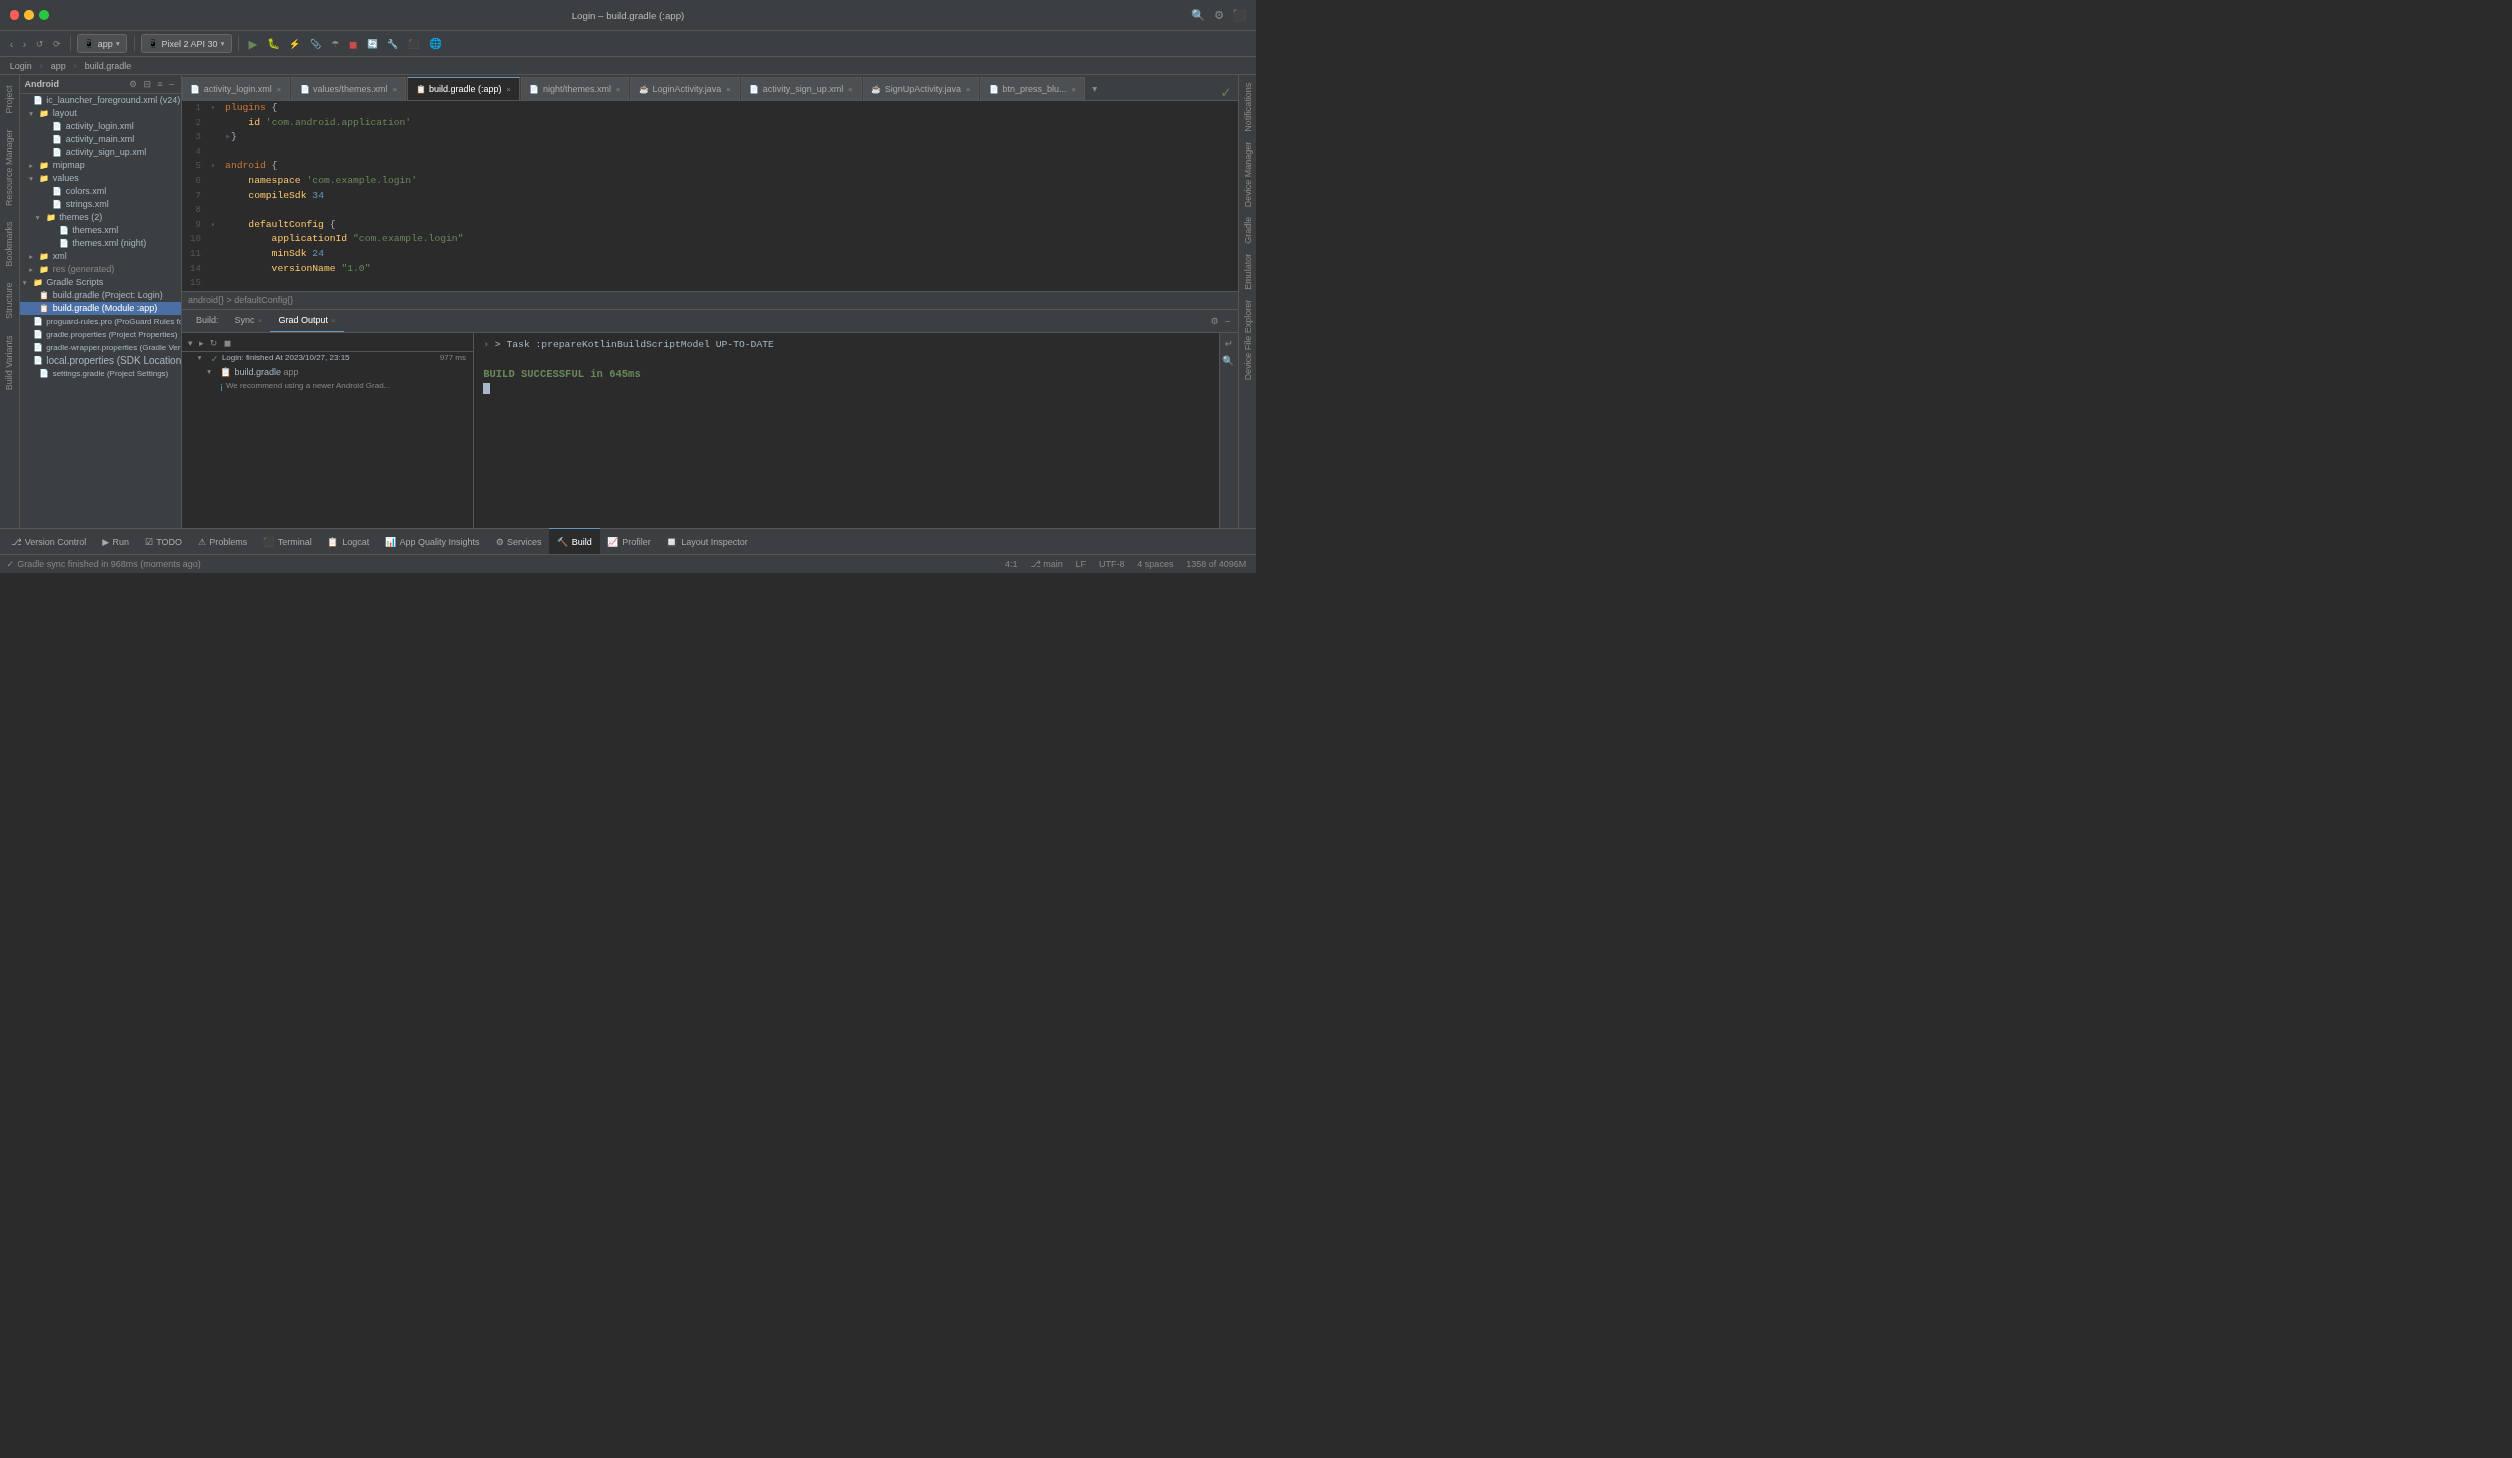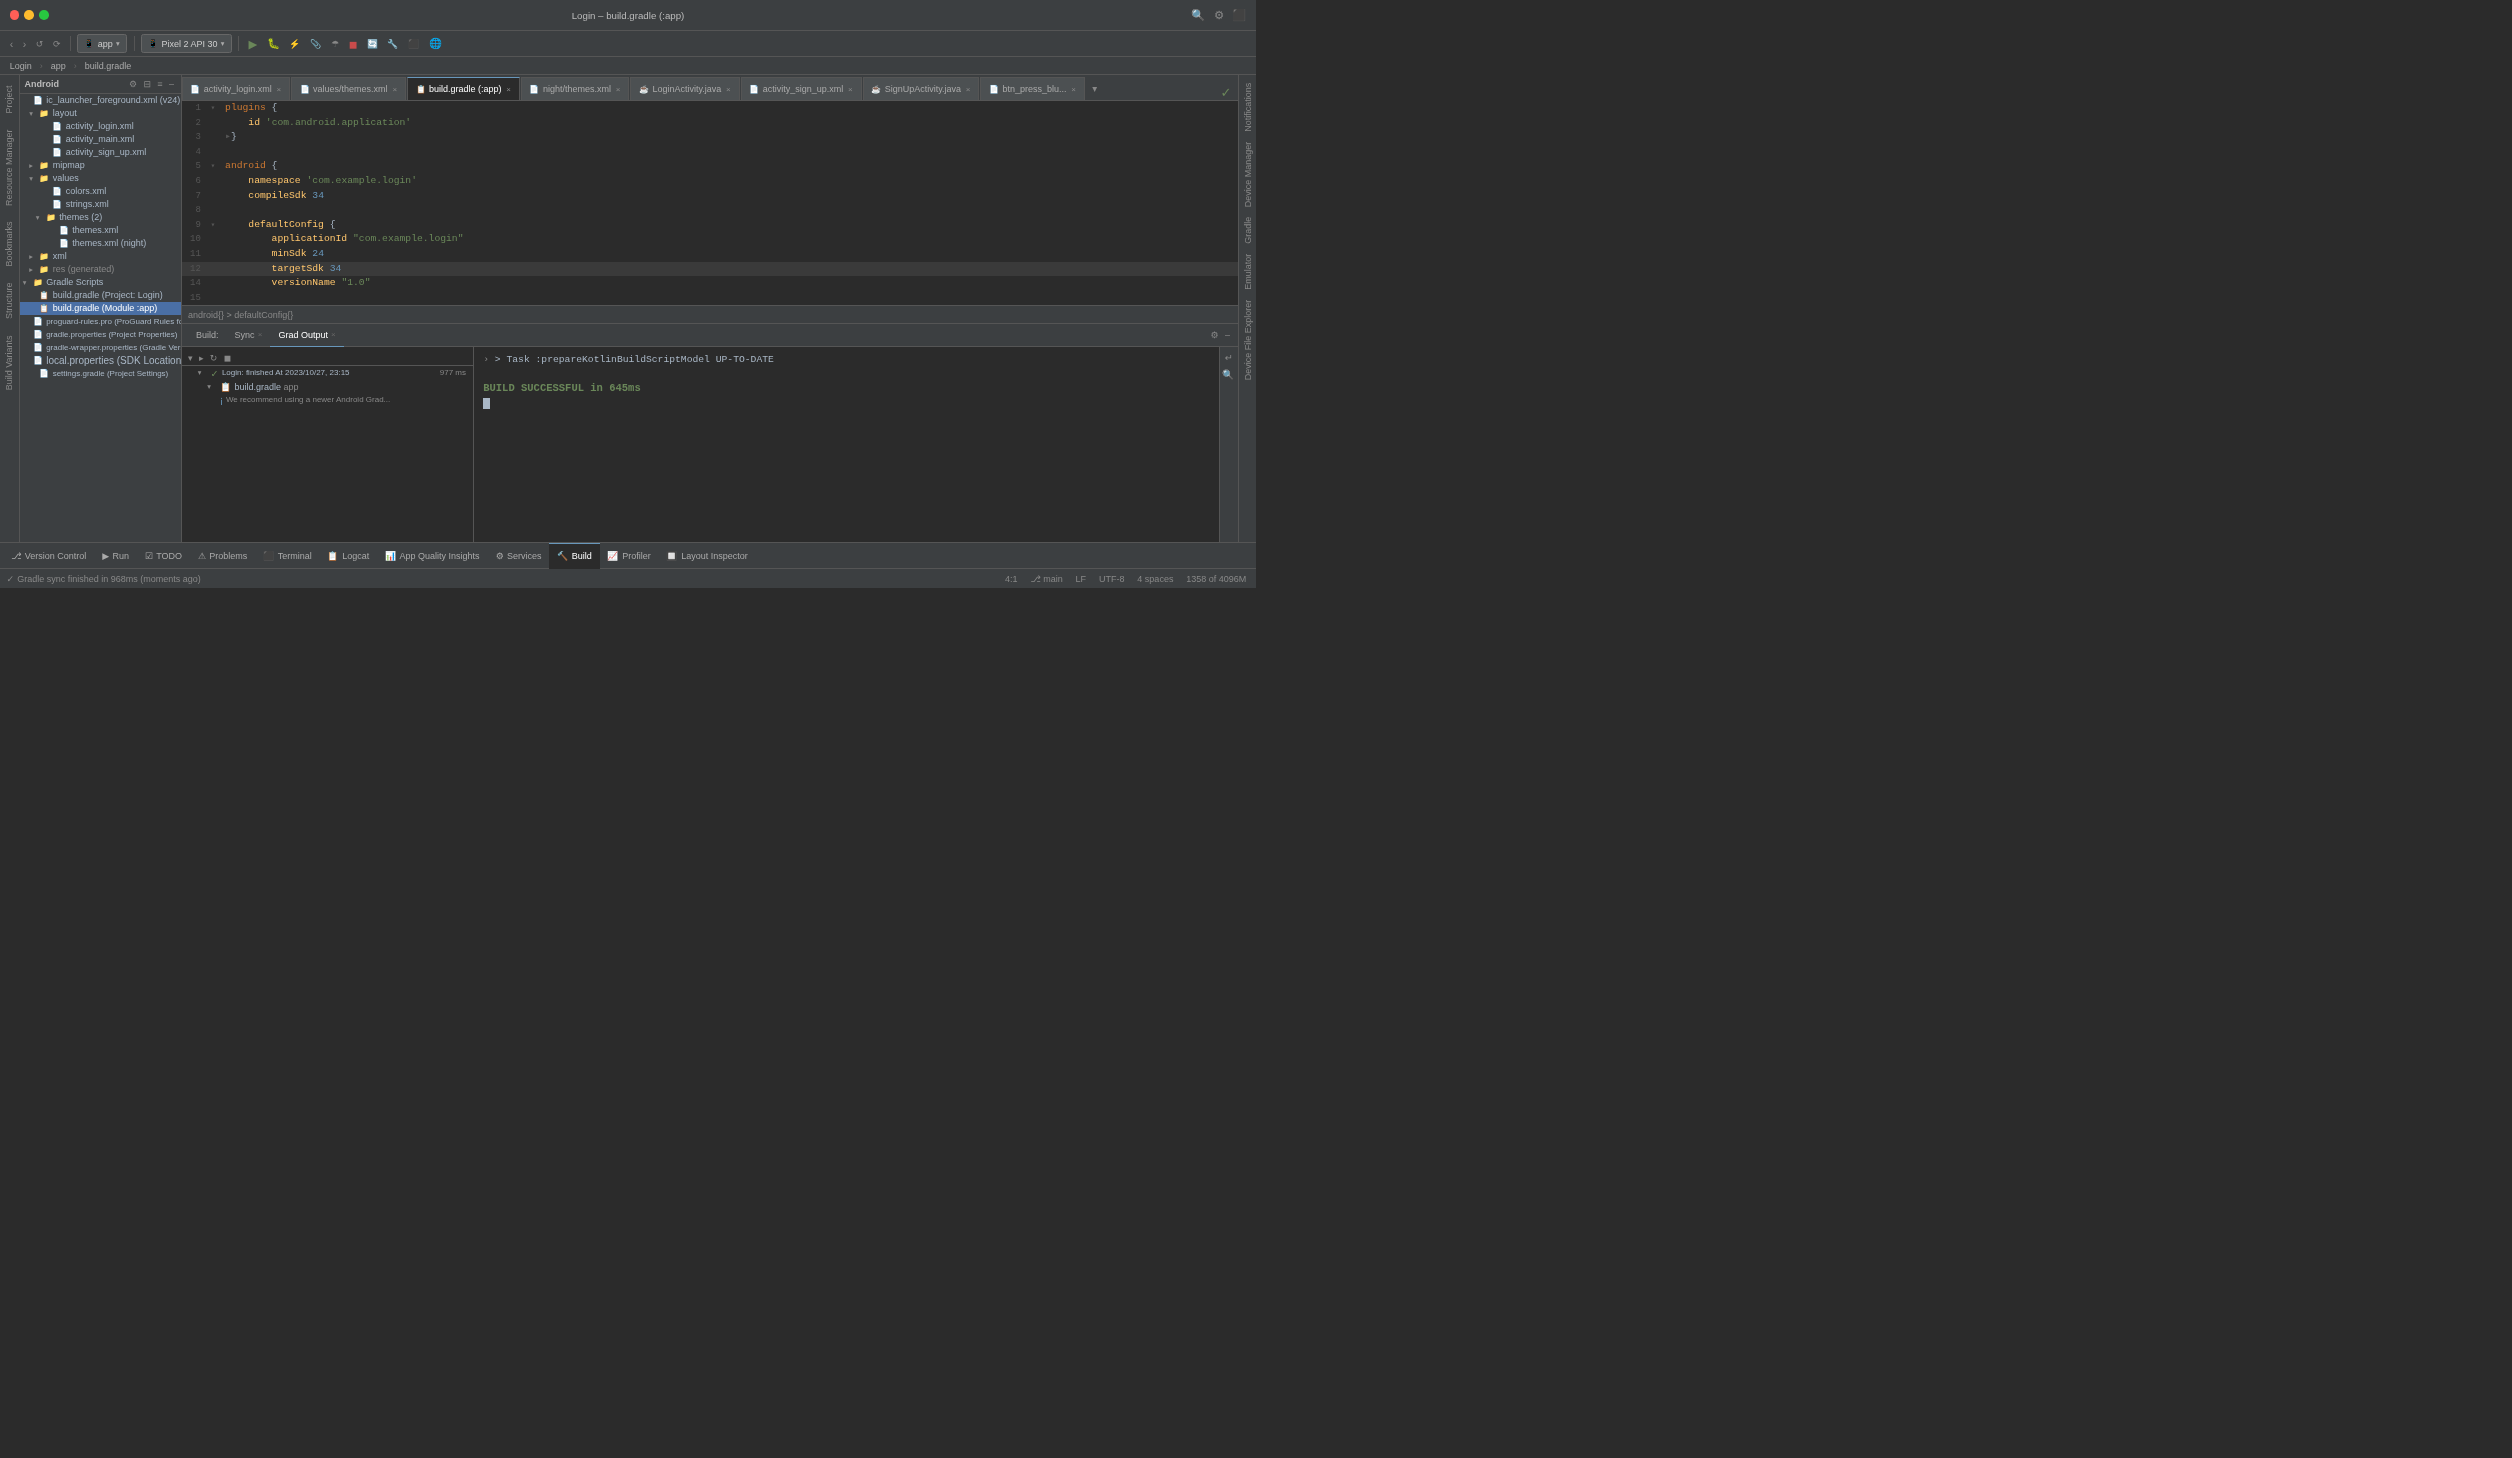--- a/index.html
+++ b/index.html
@@ -814,27 +814,20 @@
       </div>
 
       <div class="code-line">
         <span class="line-num">11</span>
         <span class="fold-indicator"></span>
         <span class="line-content">
           &nbsp;&nbsp;&nbsp;&nbsp;&nbsp;&nbsp;&nbsp;&nbsp;<span class="fn">minSdk</span> <span class="num">24</span>
         </span>
       </div>
 
-      <div class="code-line highlight-line">
-        <span class="line-num">12</span>
-        <span class="fold-indicator"></span>
-        <span class="line-content">
-          &nbsp;&nbsp;&nbsp;&nbsp;&nbsp;&nbsp;&nbsp;&nbsp;<span class="fn">targetSdk</span> <span class="num">34</span>
-        </span>
-      </div>
 
 
       <div class="code-line">
         <span class="line-num">14</span>
         <span class="fold-indicator"></span>
         <span class="line-content">
           &nbsp;&nbsp;&nbsp;&nbsp;&nbsp;&nbsp;&nbsp;&nbsp;<span class="fn">versionName</span> <span class="str">"1.0"</span>
         </span>
       </div>
 

